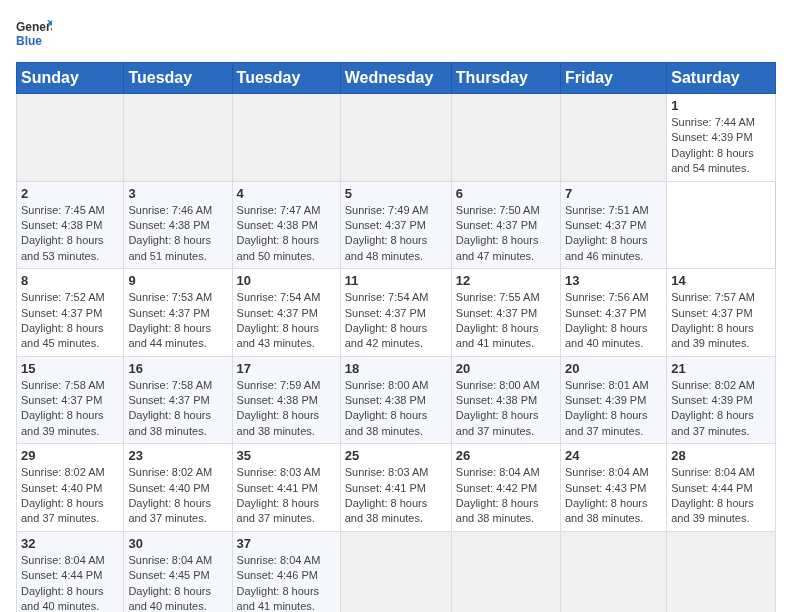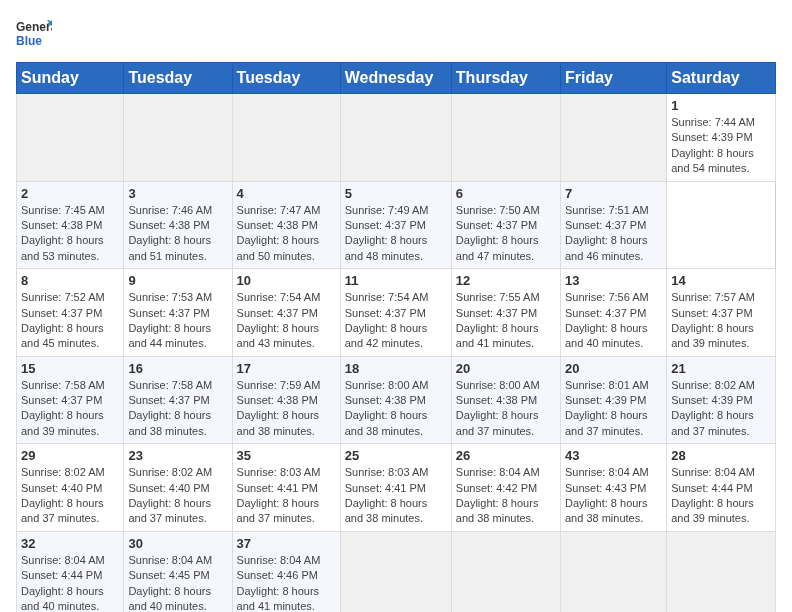--- a/index.html
+++ b/index.html
@@ -225,21 +225,21 @@
       </td>
           <td>
         <span class="day-number">25</span>
         <div class="day-info">Sunrise: 8:03 AM<br>Sunset: 4:41 PM<br>Daylight: 8 hours<br>and 38 minutes.</div>
       </td>
           <td>
         <span class="day-number">26</span>
         <div class="day-info">Sunrise: 8:04 AM<br>Sunset: 4:42 PM<br>Daylight: 8 hours<br>and 38 minutes.</div>
       </td>
           <td>
-        <span class="day-number">43</span>
+        <span class="day-number">24</span>
         <div class="day-info">Sunrise: 8:04 AM<br>Sunset: 4:43 PM<br>Daylight: 8 hours<br>and 38 minutes.</div>
       </td>
           <td>
         <span class="day-number">28</span>
         <div class="day-info">Sunrise: 8:04 AM<br>Sunset: 4:44 PM<br>Daylight: 8 hours<br>and 39 minutes.</div>
       </td>
         </tr>
         <tr>
           <td>
         <span class="day-number">32</span>

